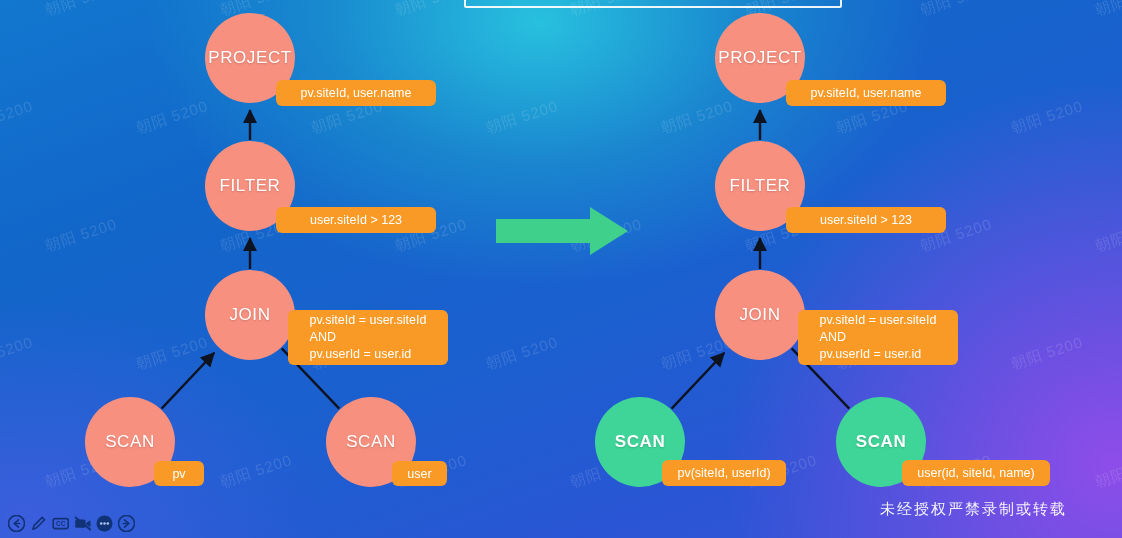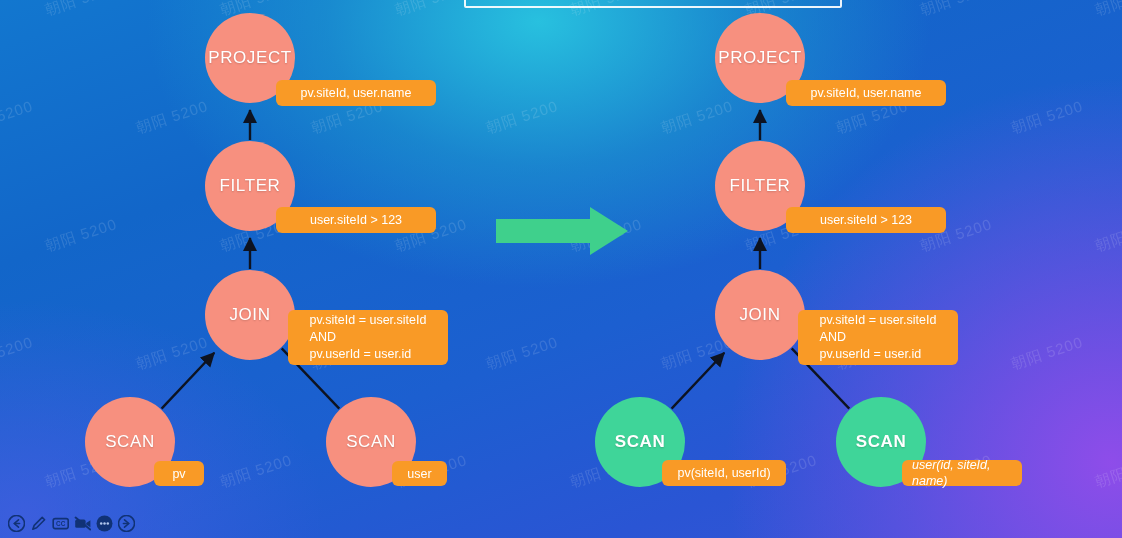--- a/index.html
+++ b/index.html
@@ -248,28 +248,29 @@
 AND
 pv.userId = user.id</div>
       <div class="chip" style="left: 154px; top: 461px; width: 50px; height: 25px;">pv</div>
       <div class="chip" style="left: 392px; top: 461px; width: 55px; height: 25px;">user</div>
       <div class="chip" style="left: 786px; top: 80px; width: 160px; height: 26px;">pv.siteId, user.name</div>
       <div class="chip" style="left: 786px; top: 207px; width: 160px; height: 26px;">user.siteId &gt; 123</div>
       <div class="chip multiline" style="left: 786px; top: 310px; width: 160px; height: 55px;">pv.siteId = user.siteId
 AND
 pv.userId = user.id</div>
       <div class="chip" style="left: 662px; top: 460px; width: 124px; height: 26px;">pv(siteId, userId)</div>
-      <div class="chip" style="left: 902px; top: 460px; width: 120px; height: 26px; font-style: italic;">user(id, siteId, name)</div>
+      <div class="chip" style="left: 902px; top: 460px; width: 148px; height: 26px;">user(id, siteId, name)</div>
     </div>
 
   <svg id="transform-arrow" viewBox="0 0 136 52">
     <path d="M2,14 L96,14 L96,2 L134,26 L96,50 L96,38 L2,38 Z" fill="#3fd08c"></path>
   </svg>
 
   <div class="bottom-wm" id="bottom-wm-alt">所禁录制或转载社区</div>
+  <div class="bottom-wm" id="bottom-wm-main">未经授权严禁录制或转载</div>
 
   <div id="toolbar">
       <div class="tb-btn" title="Back">
         <svg width="17" height="17" viewBox="0 0 17 17">
           <circle cx="8.5" cy="8.5" r="8" fill="none" stroke="currentColor" stroke-width="1.6"></circle>
           <path d="M10.5 4.8 L6.2 8.5 L10.5 12.2" fill="none" stroke="currentColor" stroke-width="1.6" stroke-linecap="round" stroke-linejoin="round"></path>
           <path d="M6.4 8.5 L11.6 8.5" stroke="currentColor" stroke-width="1.6" stroke-linecap="round"></path>
         </svg>
       </div>
       <div class="tb-btn" title="Annotate">

